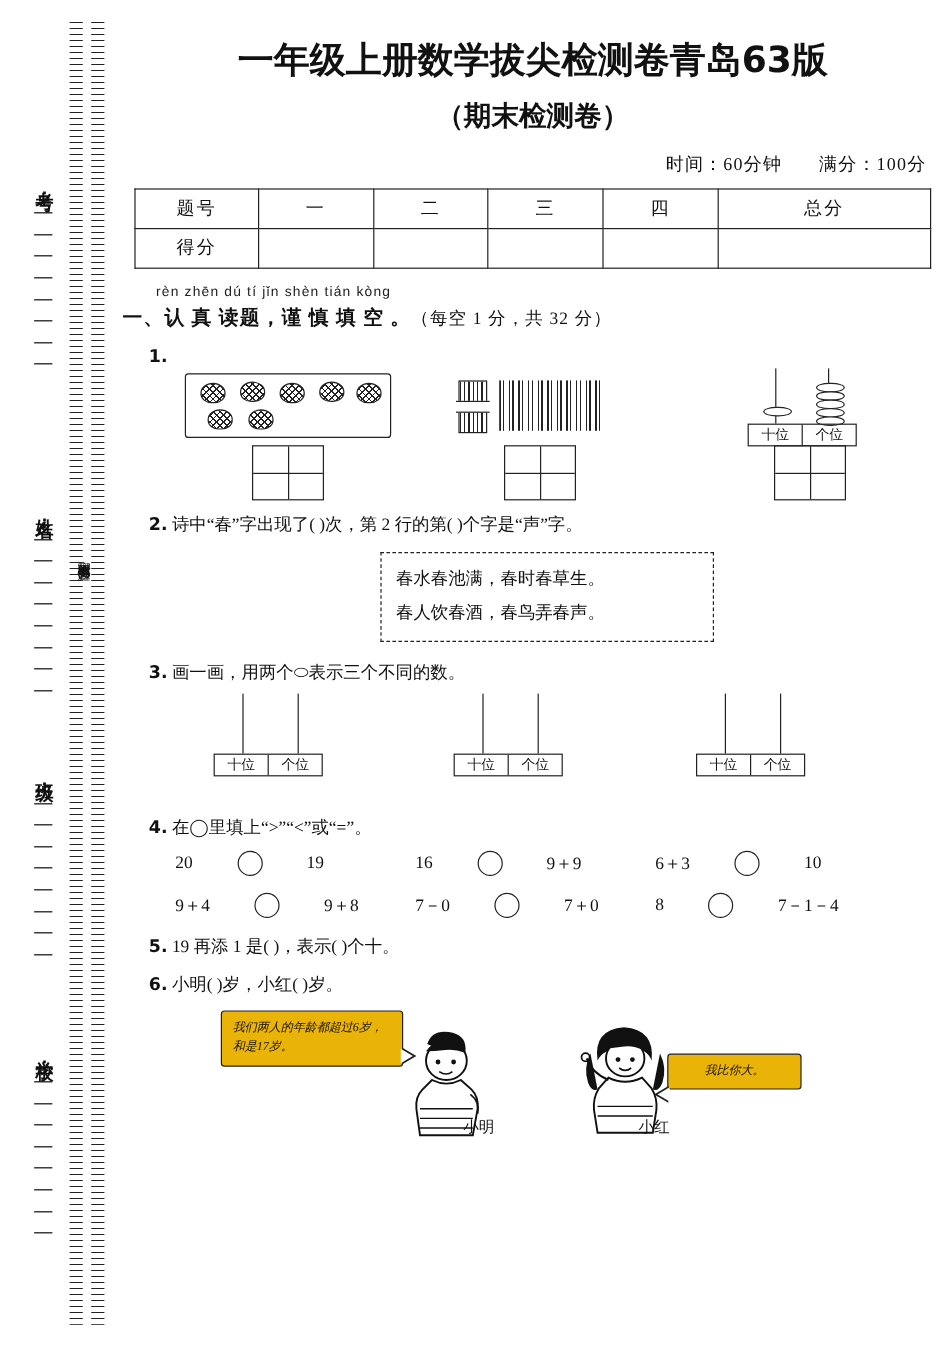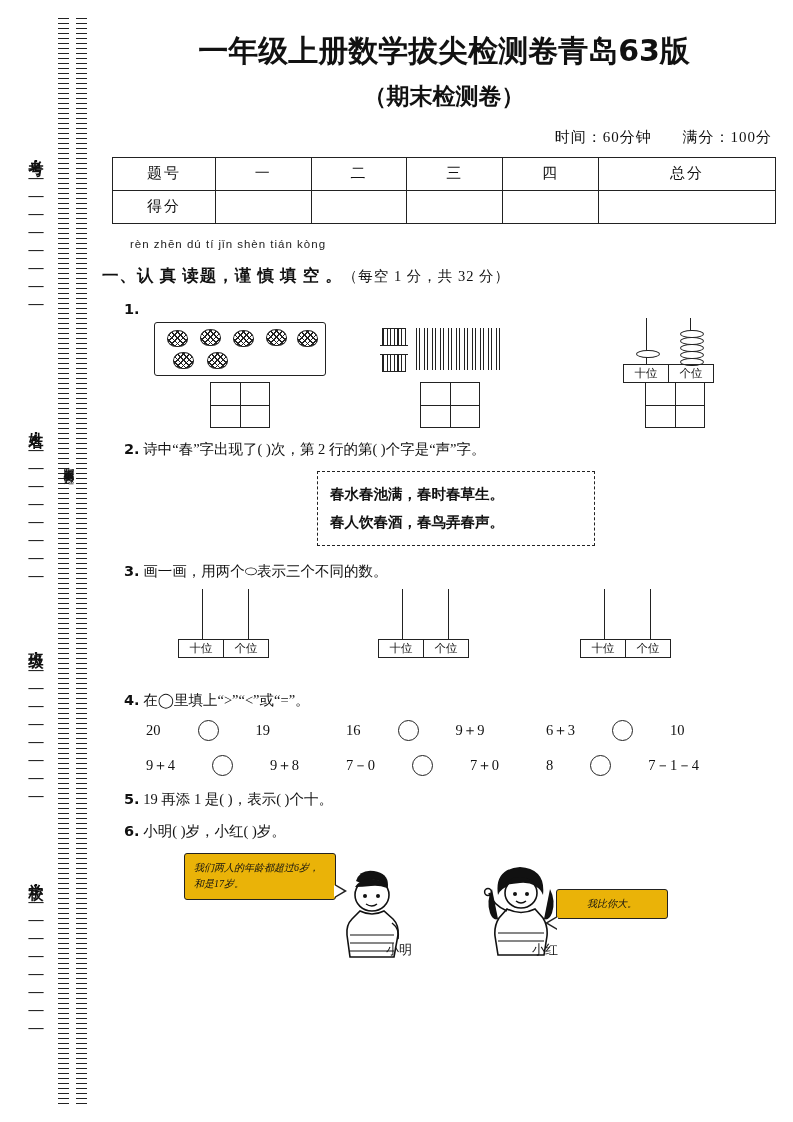--- a/index.html
+++ b/index.html
@@ -75,21 +75,21 @@
     height:30px;
     text-align:center;
     font-size:15px;
     letter-spacing:2px;
   }
   table.score td.h{ width:100px; }
 
   .pinyin{
     font-size:11.5px;
     font-family:"Liberation Sans", sans-serif;
-    margin:14px 0 15px 30px;
+    margin:14px 0 4px 30px;
     letter-spacing:1px;
     color:#222;
   }
   .sec-title{
     font-size:16.5px;
     font-weight:bold;
     margin:1px 0 0 2px;
     letter-spacing:1px;
   }
   .sec-title .norm{ font-weight:normal; font-size:14.5px; }
@@ -165,21 +165,21 @@
 
   .q2{ margin:10px 0 0 24px; line-height:1.9; }
   .poem{
     margin:8px auto 0 auto;
     width:252px;
     border:1.4px dashed #222;
     padding:8px 12px;
     font-size:14.5px;
     line-height:1.95;
   }
-  .poem-wrap{ display:flex; justify-content:center;font-weight:bold; }
+  .poem-wrap{ display:flex; justify-content:center; }
 
   .q3{ margin:16px 0 0 24px; }
   .q3area{ position:relative; height:86px; margin-top:8px; }
   .q3grp{ position:absolute; top:0; width:118px; }
   .q3grp .stick{
     position:absolute; top:0; width:1.4px; height:50px; background:#222;
   }
   .q3grp .stick.s1{ left:24px; }
   .q3grp .stick.s2{ left:70px; }
   .q3grp .tab{ position:absolute; top:50px; left:0; }

